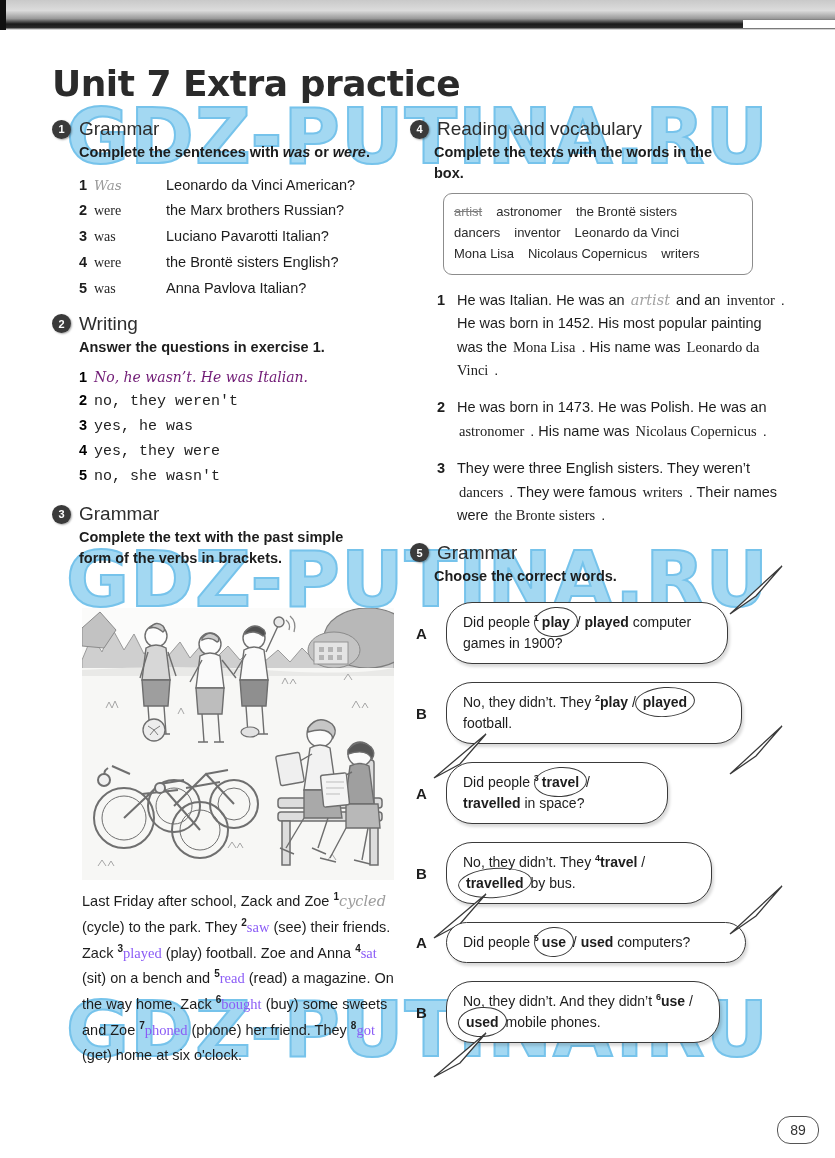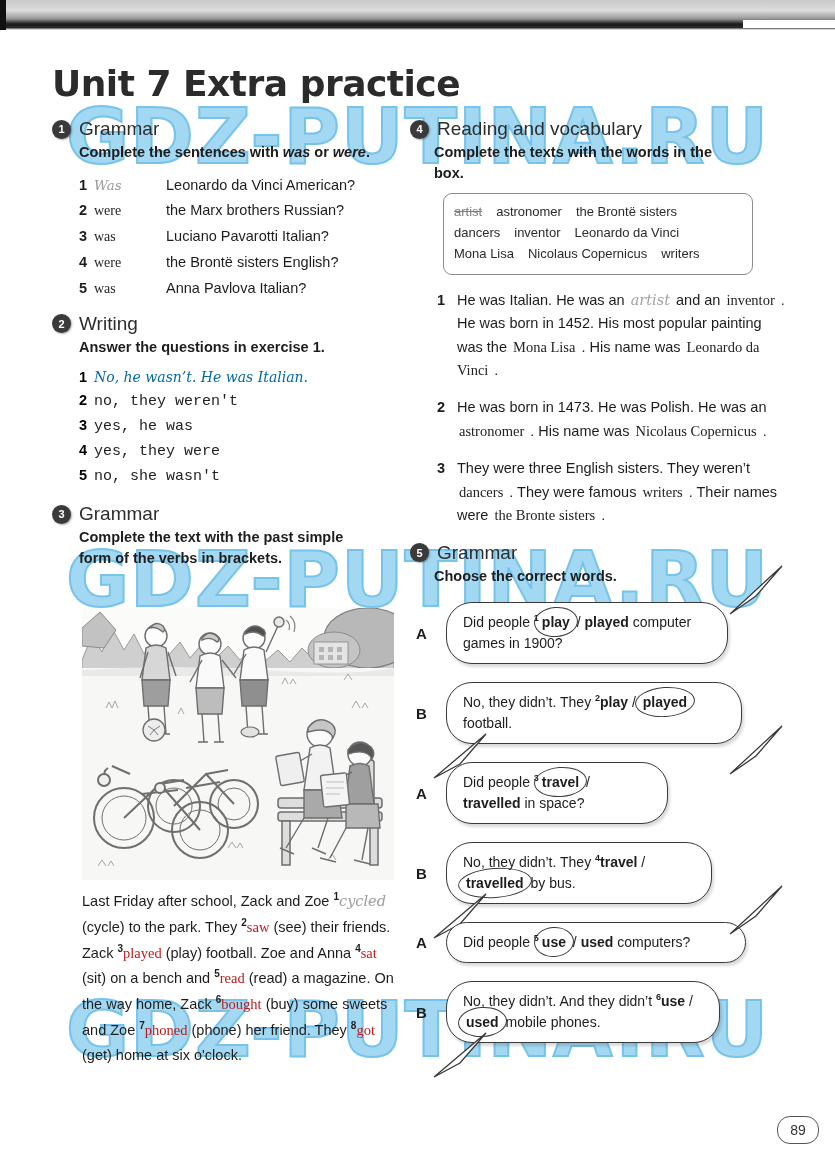--- a/index.html
+++ b/index.html
@@ -59,30 +59,30 @@
     width:72px;flex:none;color:#262626;
     font-family:"Liberation Serif",serif;font-size:14px;
   }
   .ans.printed{color:#9a9a9a;font-family:"DejaVu Serif",serif;font-style:italic;font-size:13.5px;}
   .qtxt{color:#1d1d1d;}
 
   .alist{margin:12px 0 0 27px;}
   .arow{display:flex;align-items:baseline;margin-bottom:7px;font-size:14.5px;}
   .arow .qn{font-weight:bold;}
   .hw{font-family:Liberation Mono, monospace;font-size:15px;color:#222;}
-  .hw.printed{color:#0369a1;font-family:"DejaVu Serif",serif;font-style:italic;font-size:14px;}
+  .hw.printed{color:#701a75;font-family:"DejaVu Serif",serif;font-style:italic;font-size:14px;}
 
   
   .illus{position:absolute;left:82px;top:608px;width:312px;height:272px;
     background:#f2f2f0;overflow:hidden;}
   .illus svg{display:block;}
 
   .para{position:absolute;left:82px;top:888px;width:318px;
     font-size:14.5px;line-height:1.72;color:#1d1d1d;}
-  .para .blank{font-family:"Liberation Serif",serif;color:#b91c1c;}
+  .para .blank{font-family:"Liberation Serif",serif;color:#8b5cf6;}
   .para .blank.printed{color:#9c9c9c;font-family:"DejaVu Serif",serif;font-style:italic;}
   .sup{font-size:10px;vertical-align:super;font-weight:bold;}
 
   
   .wordbox{
     margin:10px 0 0 33px;width:288px;border:1px solid #8c8c8c;border-radius:9px;
     padding:8px 10px 9px 10px;font-size:13px;color:#2a2a2a;line-height:1.6;
   }
   .wordbox .strike{text-decoration:line-through;color:#7e7e7e;}
   .wb-row{display:flex;gap:14px;}

